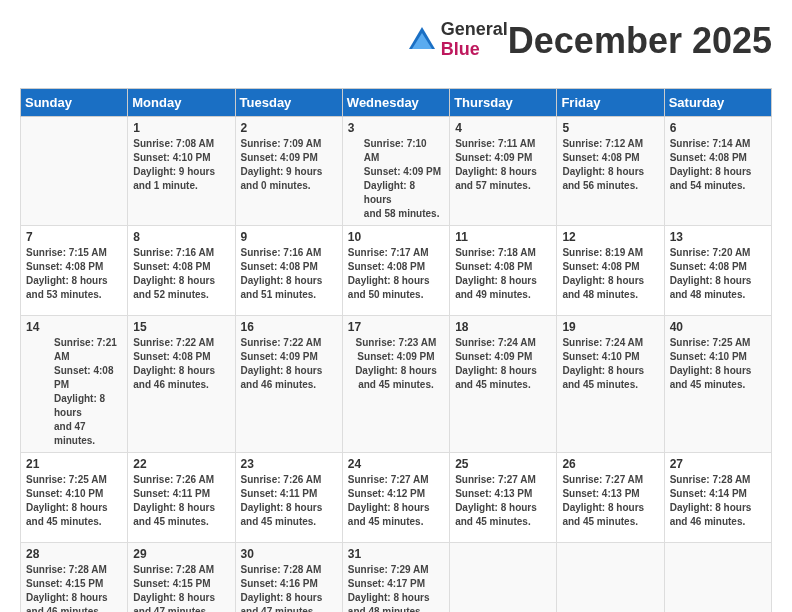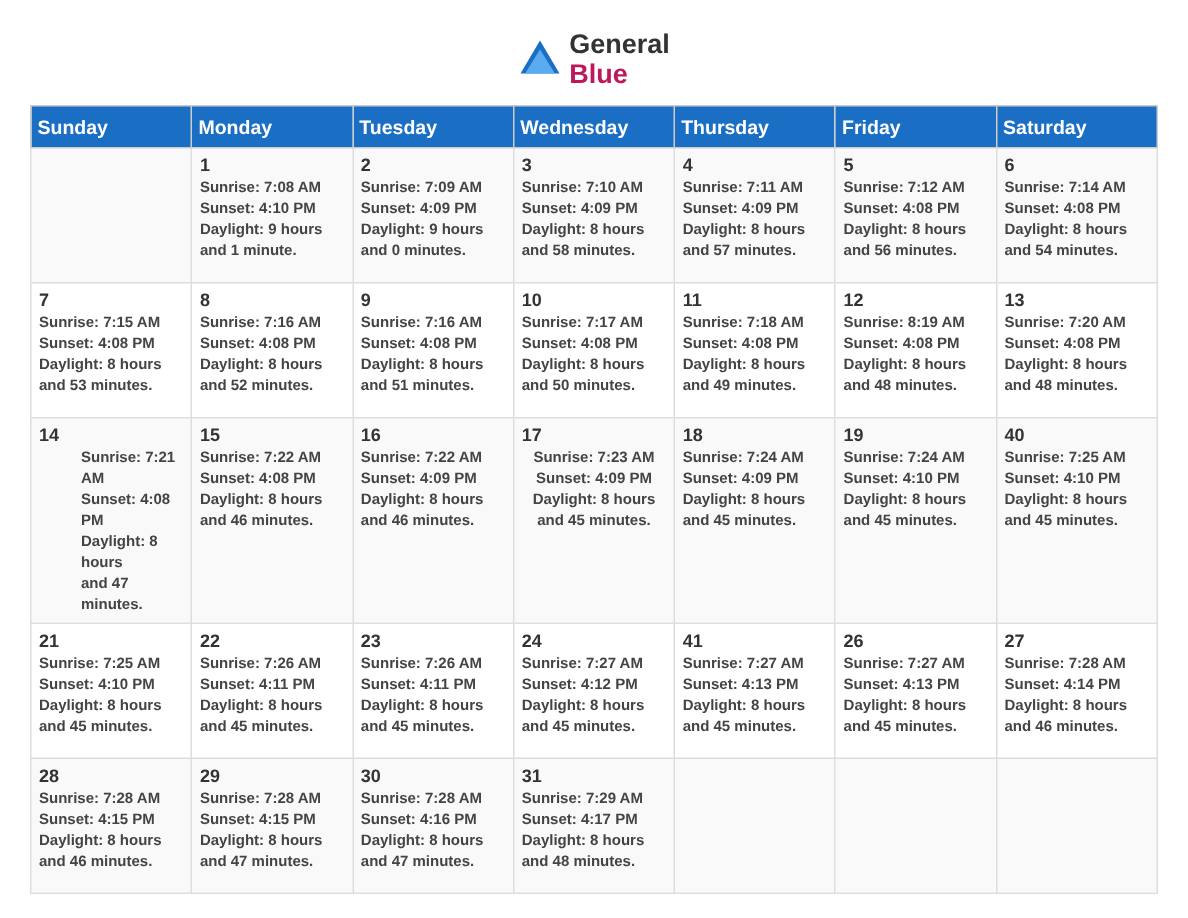--- a/index.html
+++ b/index.html
@@ -5,23 +5,23 @@
     * { box-sizing: border-box; margin: 0; padding: 0; }
     body {
       font-family: Arial, sans-serif;
       background: #fff;
       width: 792px;
       min-height: 612px;
       padding: 20px;
     }
     .header {
       display: flex;
-      justify-content: center;
+      justify-content: flex-end;
       align-items: flex-start;
-      margin-bottom: 10px;
+      margin-bottom: 26px;
     }
     .logo {
       display: flex;
       align-items: center;
       gap: 4px;
     }
     .logo-text {
       display: flex;
       flex-direction: column;
       line-height: 1.1;
@@ -101,20 +101,21 @@
     <svg class="logo-icon" viewBox="0 0 30 30" xmlns="http://www.w3.org/2000/svg">
       <polygon points="15,2 28,24 2,24" fill="#1a6fc4"></polygon>
       <polygon points="15,8 25,24 5,24" fill="#5aabf0"></polygon>
     </svg>
     <div class="logo-text">
       <span class="logo-general">General</span>
       <span class="logo-blue">Blue</span>
     </div>
   </div>
   <div class="title-block">
+    <div class="calendar-title">December 2025</div>
   </div>
 </div>
 
 <table>
   <thead>
     <tr>
     <th>Sunday</th>
         <th>Monday</th>
         <th>Tuesday</th>
         <th>Wednesday</th>
@@ -135,21 +136,21 @@
         </td>
         <td>
           <span class="day-number">2</span>
           <div class="day-info" style="white-space: pre-line;">Sunrise: 7:09 AM
 Sunset: 4:09 PM
 Daylight: 9 hours
 and 0 minutes.</div>
         </td>
         <td>
           <span class="day-number">3</span>
-          <div class="day-info" style="white-space: pre-line;">Sunrise: 7:10 AM
+          <div class="day-info" style="white-space: pre-line; margin-left: 16px;">Sunrise: 7:10 AM
 Sunset: 4:09 PM
 Daylight: 8 hours
 and 58 minutes.</div>
         </td>
         <td>
           <span class="day-number">4</span>
           <div class="day-info" style="white-space: pre-line;">Sunrise: 7:11 AM
 Sunset: 4:09 PM
 Daylight: 8 hours
 and 57 minutes.</div>
@@ -294,21 +295,21 @@
 and 45 minutes.</div>
         </td>
         <td>
           <span class="day-number">24</span>
           <div class="day-info" style="white-space: pre-line;">Sunrise: 7:27 AM
 Sunset: 4:12 PM
 Daylight: 8 hours
 and 45 minutes.</div>
         </td>
         <td>
-          <span class="day-number">41</span>
+          <span class="day-number">25</span>
           <div class="day-info" style="white-space: pre-line;">Sunrise: 7:27 AM
 Sunset: 4:13 PM
 Daylight: 8 hours
 and 45 minutes.</div>
         </td>
         <td>
           <span class="day-number">26</span>
           <div class="day-info" style="white-space: pre-line;">Sunrise: 7:27 AM
 Sunset: 4:13 PM
 Daylight: 8 hours

